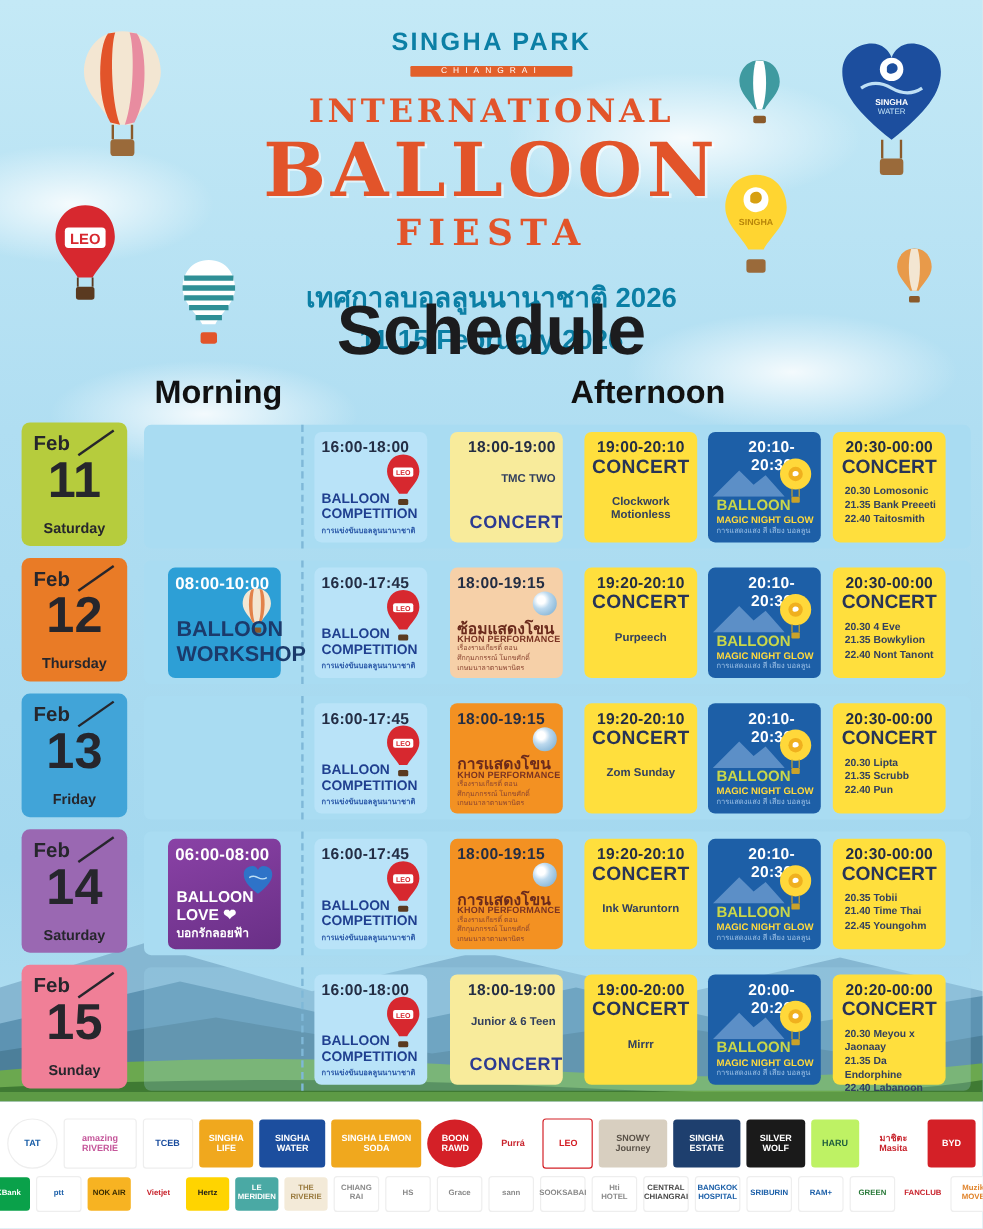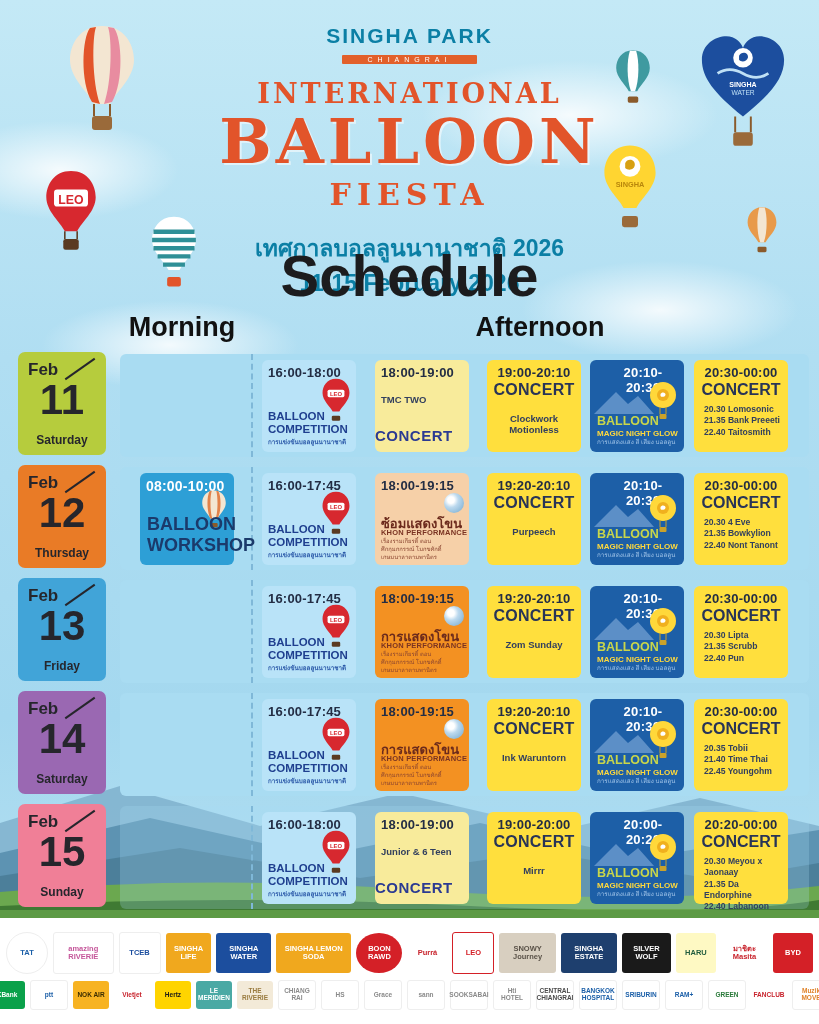--- a/index.html
+++ b/index.html
@@ -31,21 +31,21 @@
   .band{position:absolute;left:120px;top:2px;width:689px;height:103px;background:#a9dcf2;border-radius:6px;}
   .sep{position:absolute;left:131px;top:0;height:103px;border-left:2px dashed #7fb8d8;}
   .card{position:absolute;top:6px;width:94px;height:92px;border-radius:6px;padding:5px 6px;box-sizing:border-box;}
   .p-morning{left:20px;} .p-comp{left:142px;} .p-s2{left:255px;} .p-s3{left:367px;}
   .p-glow{left:470px;} .p-s5{left:574px;}
   .time{font-size:13px;font-weight:800;color:#232d44;letter-spacing:.2px;}
   .c-comp{background:#b9e3f8;}
   .c-comp .ttl{position:absolute;left:6px;bottom:16px;font-size:11.5px;font-weight:800;color:#1f3f8f;line-height:1.15;}
   .c-comp .sub{position:absolute;left:6px;bottom:5px;font-size:6.3px;font-weight:bold;color:#2a58a8;}
   .c-comp svg{position:absolute;right:3px;top:17px;}
-  .c-pale{background:#f8eb9b;text-align:left;}
+  .c-pale{background:#f8eb9b;text-align:right;}
   .c-pale .artist{font-size:9.5px;font-weight:bold;color:#33405e;margin-top:14px;}
   .c-pale .con{position:absolute;bottom:8px;left:0;width:100%;font-size:15px;font-weight:900;color:#2b3a92;letter-spacing:.5px;}
   .c-con{background:#ffdf3d;text-align:center;}
   .c-con .con{font-size:16px;font-weight:900;color:#283457;letter-spacing:.3px;margin-top:1px;}
   .c-con .artist{font-size:9.5px;font-weight:bold;color:#33405e;margin-top:14px;}
   .c-late{background:#ffdf3d;text-align:center;}
   .c-late .con{font-size:16px;font-weight:900;color:#283457;margin-top:1px;}
   .c-late .lineup{text-align:left;margin-top:5px;padding-left:4px;}
   .c-late .lineup div{font-size:8.6px;font-weight:bold;color:#33405e;line-height:1.32;}
   .c-glow{background:#1d5fa7;text-align:center;overflow:hidden;padding-left:18px;}
@@ -81,21 +81,21 @@
   .ch-white{background:#ffffff;color:#4a4a4a;border:1px solid #eee;}
   .ch-gold{background:#f0a81e;color:#ffffff;}
   .ch-navy{background:#1c4e9e;color:#ffffff;}
   .ch-estate{background:#1e3f6e;color:#ffffff;}
   .ch-red{background:#d42027;color:#ffffff;}
   .ch-redoval{background:#d42027;color:#ffffff;border-radius:50%;}
   .ch-redtext{background:#ffffff;color:#c8232c;}
   .ch-leo{background:#ffffff;color:#d42027;border:1.5px solid #d42027;}
   .ch-beige{background:#d8cfc0;color:#5a5248;}
   .ch-black{background:#1a1a1a;color:#ffffff;}
-  .ch-mint{background:#fef9c3;color:#1f5c3e;}
+  .ch-mint{background:#bef264;color:#1f5c3e;}
   .ch-green{background:#0aa14a;color:#ffffff;}
   .ch-yellow{background:#f7b322;color:#3a2c00;}
   .ch-hertz{background:#ffd400;color:#1a1a1a;}
   .ch-teal{background:#4aa9a4;color:#ffffff;}
   .ch-cream{background:#f3ead8;color:#9a7b3f;}
   .ch-grey{background:#ffffff;color:#8a8a8a;border:1px solid #eee;}
   .ch-blue{background:#ffffff;color:#1b5fa8;border:1px solid #eee;}
 </style>
 </head>
 <body>
@@ -375,20 +375,29 @@
 
   <div class="row" style="top:691px;">
     <div class="date-card dc-purple">
       <div class="d-month">Feb</div>
         <div class="d-slash"></div>
       <div class="d-num">14</div>
       <div class="d-week">Saturday</div>
     </div>
     <div class="band">
       <div class="sep"></div>
+      <div class="card c-love p-morning">
+        <div class="time">06:00-08:00</div>
+        <svg style="position:absolute;right:6px;top:22px;" width="26" height="24" viewBox="0 0 46 42">
+          <path d="M23 42 C8 30 2 22 2 13 C2 5 9 1 14.5 1 C19 1 22 4 23 7 C24 4 27 1 31.5 1 C37 1 44 5 44 13 C44 22 38 30 23 42 Z" fill="#2e73c8"></path>
+          <path d="M10 18 Q16 14 23 18 T36 18" stroke="#bfe0f5" stroke-width="2" fill="none"></path>
+        </svg>
+        <div class="ttl"><span>BALLOON LOVE</span> <span class="heart-glyph">❤</span></div>
+        <div class="sub">บอกรักลอยฟ้า</div>
+      </div>
       <div class="card c-comp p-comp">
         <div class="time">16:00-17:45</div>
         <svg width="34" height="48" viewBox="0 0 40 57">
           <path d="M20 2 C31 2 36 11 36 19 C36 28 27 35 24 41 L16 41 C13 35 4 28 4 19 C4 11 9 2 20 2 Z" fill="#d7282f"></path>
           <rect x="10" y="15" width="20" height="9" rx="2" fill="#ffffff"></rect>
             <text x="20" y="22.5" font-size="7" font-weight="bold" fill="#d7282f" text-anchor="middle">LEO</text>
           <rect x="15" y="46" width="10" height="6" rx="1.5" fill="#5a3a20"></rect>
         </svg>
         <div class="ttl">BALLOON COMPETITION</div>
         <div class="sub">การแข่งขันบอลลูนนานาชาติ</div>

